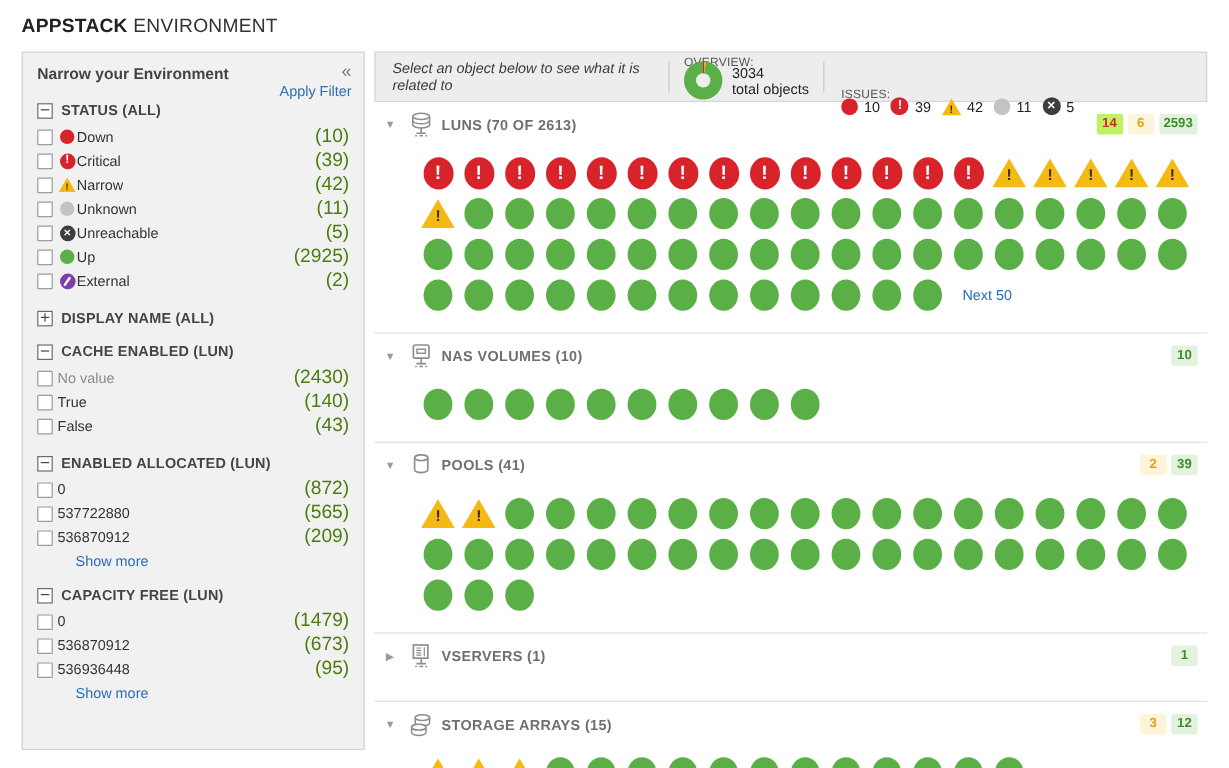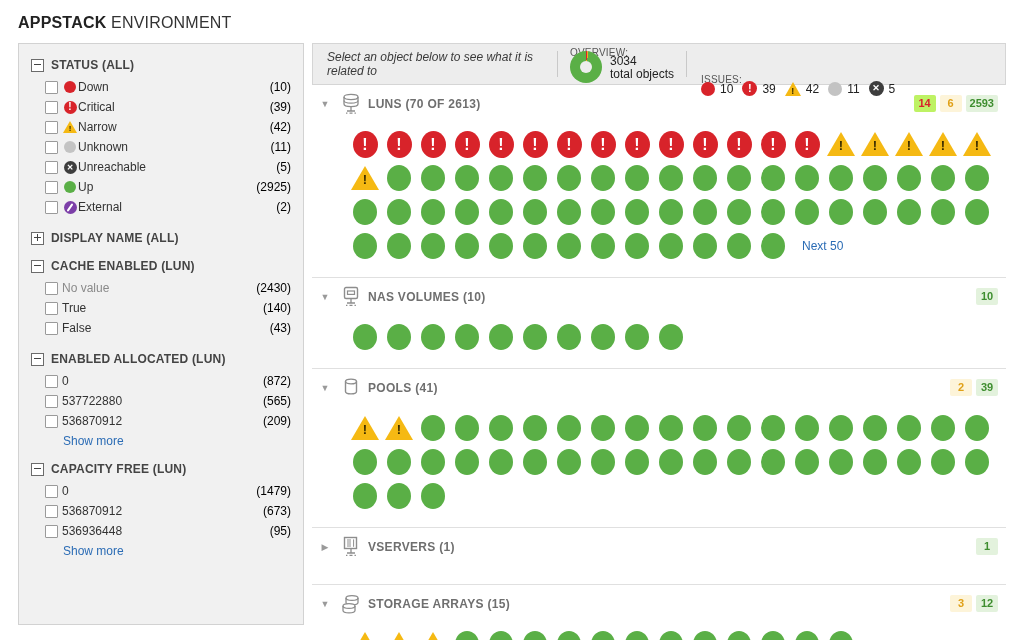--- a/index.html
+++ b/index.html
@@ -35,30 +35,30 @@
     display:flex;align-items:center;gap:7px;padding:0 12px;font-size:12px;font-weight:bold;
     color:#444;letter-spacing:.2px;
   }
   .pm{
     width:11px;height:11px;border:1px solid #6b6b6b;background:#fff;position:relative;flex:0 0 auto;
   }
   .pm:before{content:"";position:absolute;left:2px;top:4px;width:7px;height:1.5px;background:#444;}
   .pm.plus:after{content:"";position:absolute;left:4.5px;top:1.5px;width:1.5px;height:7px;background:#444;}
   .facet-rows{margin-top:5px;}
   .frow{
-    display:flex;align-items:center;height:20px;padding:0 12px 0 26px;font-size:12px;color:#333;
+    display:flex;align-items:center;height:20px;padding:0 12px 0 12px;font-size:12px;color:#333;
   }
   .frow .cb{
     width:11px;height:11px;border:1px solid #9a9a9a;background:#fff;border-radius:1px;flex:0 0 auto;
     margin-right:4px;
   }
   .frow .ic{width:16px;flex:0 0 auto;display:flex;align-items:center;justify-content:center;}
   .frow .lbl{flex:1 1 auto;white-space:nowrap;overflow:hidden;}
   .frow.muted .lbl{color:#8a8a8a;}
-  .frow .cnt{color:#000000;font-size:12px;}
+  .frow .cnt{color:#4d7c0f;font-size:16px;}
   .showmore{padding:3px 0 0 44px;font-size:12px;color:#2b6cb5;cursor:pointer;}
 
   
   .g{display:inline-block;position:relative;}
   .g-dot{width:12px;height:12px;border-radius:50%;}
   .g-down{background:#d8232a;}
   .g-up{background:#5aaf46;}
   .g-unknown{background:#c3c3c3;}
   .g-critical{width:13px;height:13px;border-radius:50%;background:#d8232a;}
   .g-critical:after{
@@ -164,20 +164,25 @@
 </head>
 <body>
 
 <div id="app">
 
   <div class="app-title">
     <b>APPSTACK</b><span class="light"> ENVIRONMENT</span>
   </div>
 
   <div class="sidebar">
+    <div class="sb-head">
+      <div class="sb-title">Narrow your Environment</div>
+      <div class="sb-collapse">«</div>
+      <div class="sb-apply">Apply Filter</div>
+    </div>
     <div id="facets">
         <div class="facet">
           <div class="facet-head">
             <span class="pm"></span>
             <span>STATUS (ALL)</span>
           </div>
           <div class="facet-rows">
             <div class="frow">
               <span class="cb"></span>
               <span class="ic">

